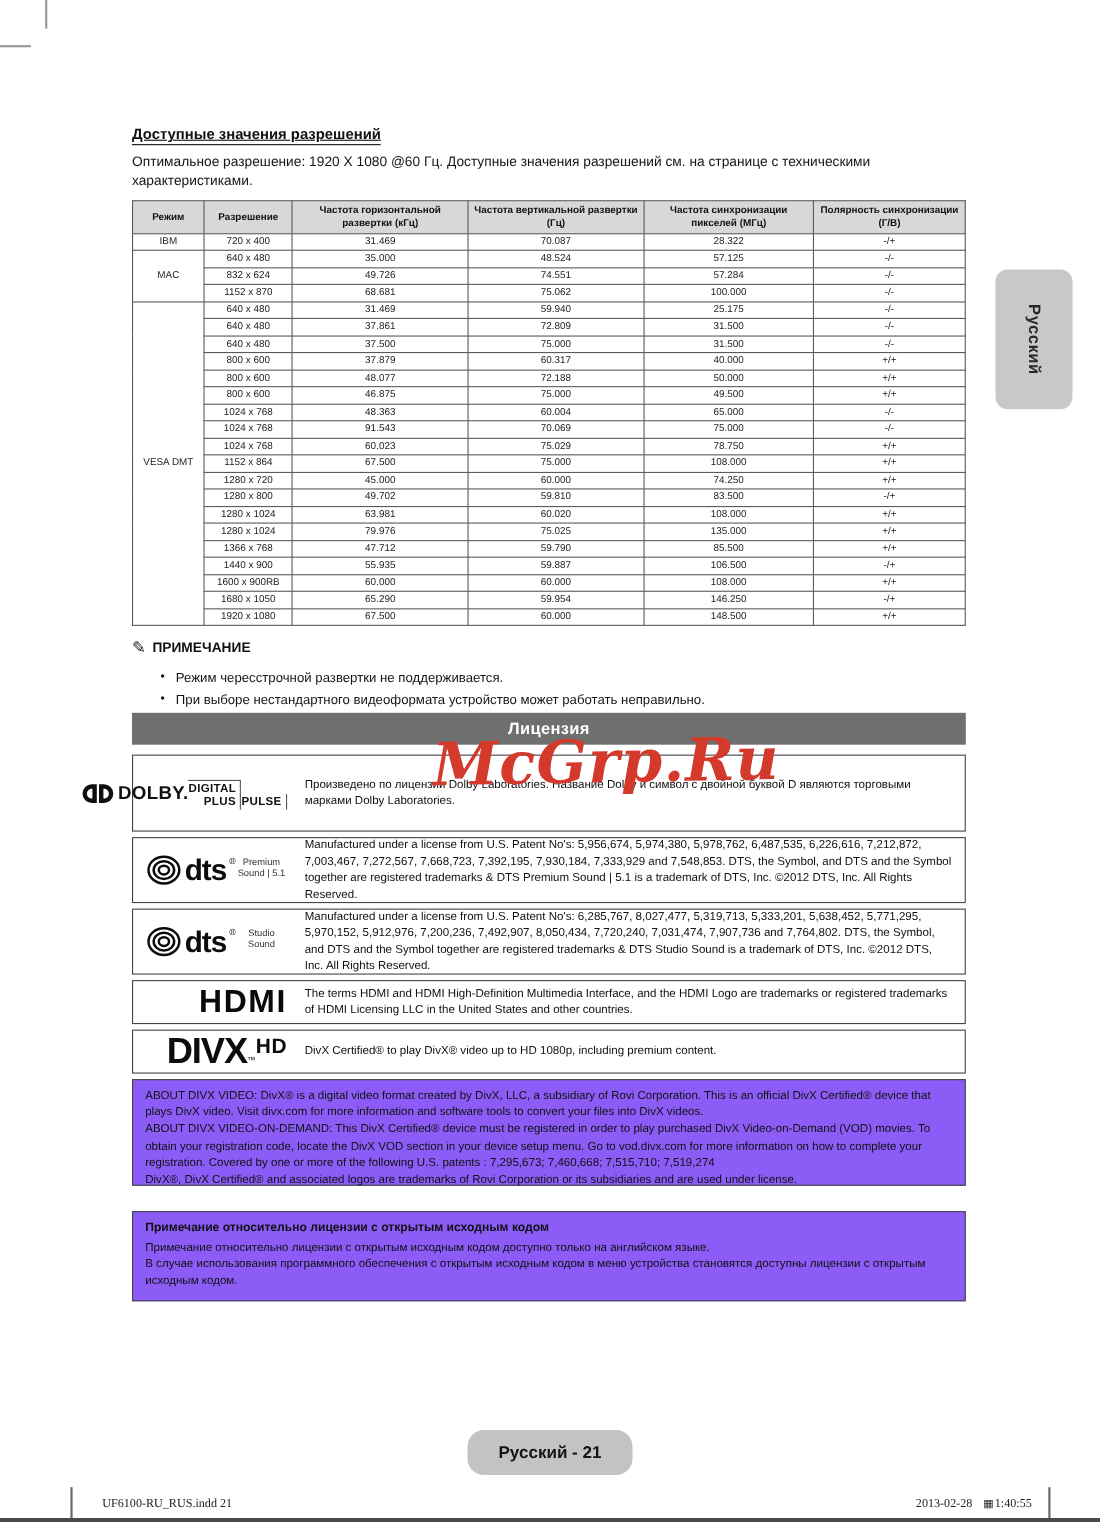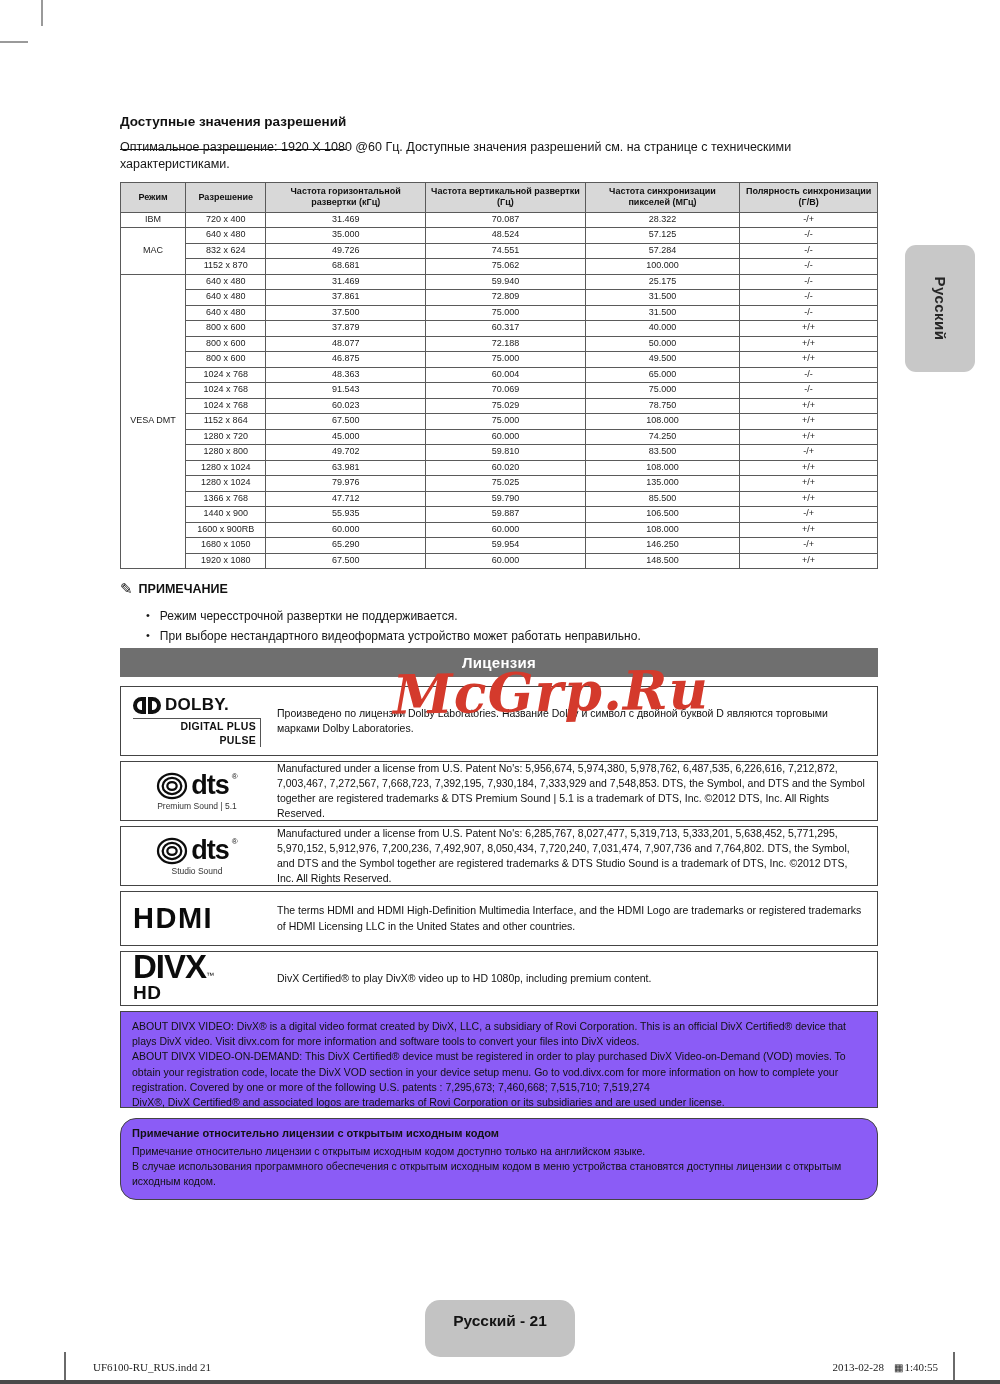--- a/index.html
+++ b/index.html
@@ -13,21 +13,21 @@
   .crop { position:absolute; background:#9a9a9a; }
   .crop.tl-v { left:41px; top:0; width:2px; height:26px; }
   .crop.tl-h { left:0; top:41px; width:28px; height:2px; }
   .crop.bl-v { left:64px; top:1352px; width:2px; height:32px; background:#6a6a6a; }
   .crop.br-v { left:953px; top:1352px; width:2px; height:32px; background:#6a6a6a; }
   .bottom-edge { position:absolute; left:0; top:1380px; width:100%; height:4px; background:#4a4a4a; }
 
   .content { position:absolute; left:120px; width:758px; }
 
   .doc-title { top:114px; font-size:13.5px; font-weight:bold; }
-  .doc-title span { display:inline-block; border-bottom:1.5px solid #111; padding-bottom:20px; }
+  .doc-title span { display:inline-block; border-bottom:1.5px solid #111; padding-bottom:2px;text-decoration:underline; }
   .intro { top:139px; font-size:12.5px; line-height:1.35; color:#161616; }
 
   
   .res-table { top:182px; }
   table { width:758px; border-collapse:collapse; table-layout:fixed; }
   th, td { border:1px solid #5a5a5a; text-align:center; vertical-align:middle; }
   th { background:#d8d8d8; font-size:9px; font-weight:bold; padding:3px 2px; line-height:1.25; height:29px; }
   td { font-size:9px; padding:0 2px; height:15.5px; line-height:1.1; color:#1c1c1c; }
   table { border:1.5px solid #333; }
   col.c-mode { width:8.6%; } col.c-res { width:10.6%; }
@@ -46,23 +46,23 @@
     font-size:15px; font-weight:bold; line-height:29px; letter-spacing:0.3px; }
 
   
   .watermark { position:absolute; left:393px; top:660px; z-index:20;
     font-family:"DejaVu Serif", serif; font-style:italic; font-weight:bold;
     font-size:54px; color:#d43a2c; letter-spacing:1px; transform:rotate(-1deg); }
 
   
   .lic-stack { top:686px; display:flex; flex-direction:column; gap:5px; }
   .lic-box { border:1.5px solid #444; display:flex; align-items:center; gap:16px; padding:6px 12px; background:#fff; }
-  .lic-box .logo-col { width:128px; flex-shrink:0; display:flex; flex-direction:column; justify-content:flex-end; }
+  .lic-box .logo-col { width:128px; flex-shrink:0; display:flex; flex-direction:row; justify-content:flex-end; }
   .lic-text { font-size:10.5px; line-height:1.45; color:#101010; }
-  .h70 { height:70px; } .h60 { height:60px; } .h55 { height:55px; } 
+  .h70 { height:70px; } .h60 { height:60px; } .h55 { height:40px; } 
 
   
   .dolby-row { display:flex; align-items:center; gap:4px; justify-content:flex-start; }
   .dd { display:flex; gap:2px; }
   .dd i { display:block; width:13px; height:17px; border:4px solid #101010; }
   .dd .dd-l { border-radius:9px 0 0 9px; }
   .dd .dd-r { border-radius:0 9px 9px 0; }
   .dolby-word { font-weight:800; font-size:17px; letter-spacing:0.3px; color:#101010; }
   .dolby-sub { margin-top:3px; border-top:1.5px solid #555; border-right:1.5px solid #555;
     text-align:right; font-weight:700; font-size:10.5px; padding:1px 4px 1px 0; letter-spacing:0.3px; }
@@ -79,24 +79,24 @@
 
   
   .divx-word { font-weight:800; font-size:33px; letter-spacing:-1px; color:#0c0c0c; line-height:0.85; }
   .divx-tm { font-size:8px; font-weight:normal; vertical-align:baseline; }
   .divx-hd { font-weight:800; font-size:19px; letter-spacing:0.5px; color:#0c0c0c; }
 
   
   .text-box { border:1.5px solid #444; padding:7px 11px; font-size:10.5px; line-height:1.45; background:#8b5cf6; }
   .text-box .bold-title { font-weight:bold; font-size:11px; margin-bottom:2px; }
   .about-divx { height:97px; }
-  .open-src { height:82px; margin-top:5px;border-radius:16px; }
-
-  
-  .footer-badge { position:absolute; left:425px; top:1300px; width:150px; height:57px;
+  .open-src { height:82px; margin-top:18px; }
+
+  
+  .footer-badge { position:absolute; left:425px; top:1300px; width:150px; height:41px;
     background:#c3c3c3; border-radius:15px; text-align:center; padding-top:12px;
     font-size:15.5px; font-weight:bold; color:#141414; }
 
   
   .print-line { position:absolute; top:1361px; left:0; width:1000px;
     font-family:"Liberation Serif", serif; font-size:11px; color:#222; }
   .print-left { position:absolute; left:93px; top:0; }
   .print-right { position:absolute; right:62px; top:0; }
   .reg-icon { font-size:10px; margin:0 1px 0 10px; }
 

